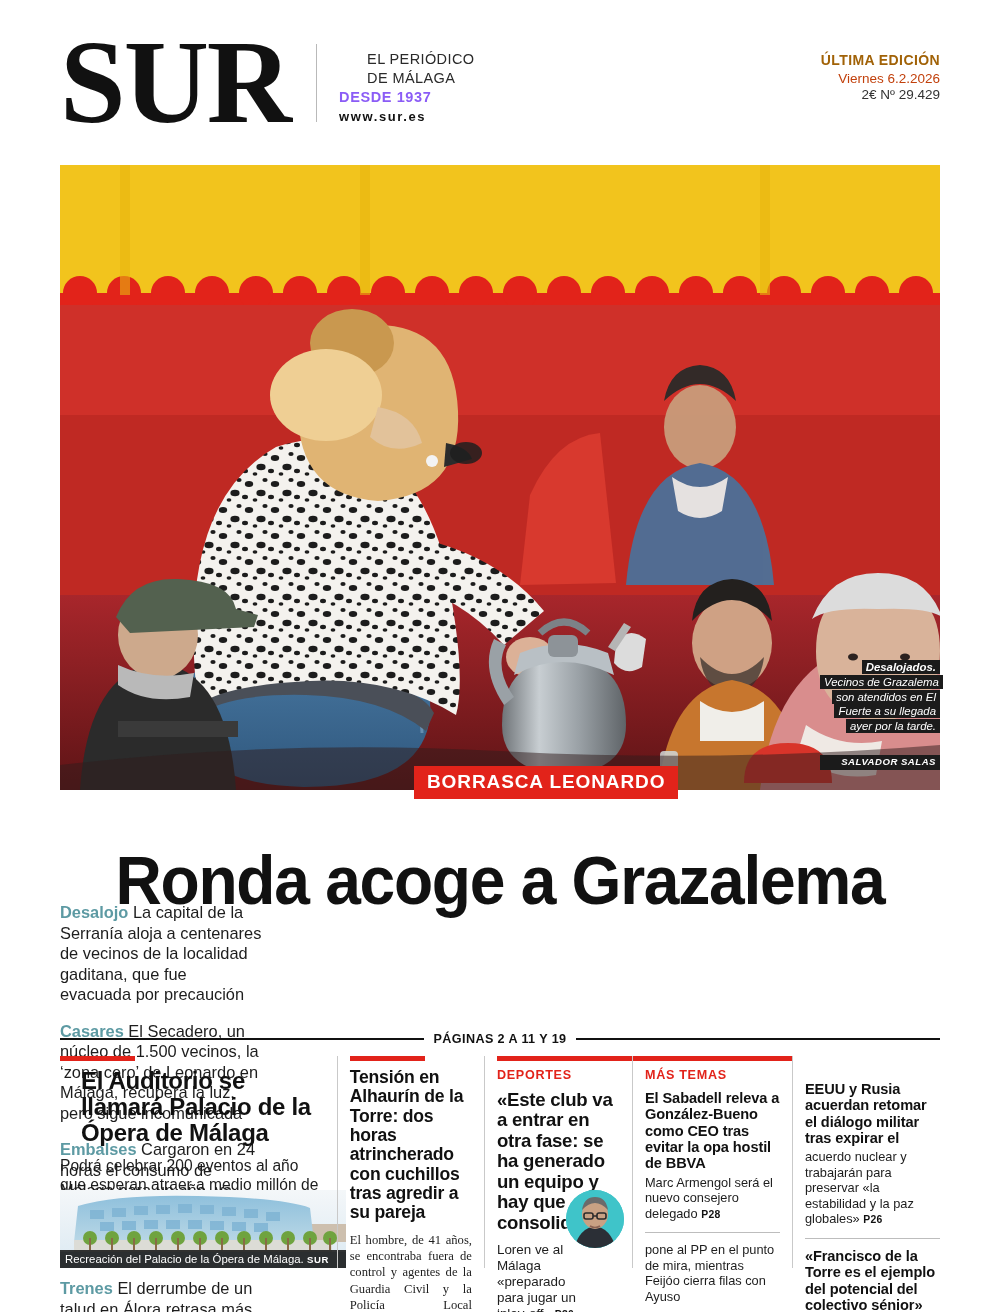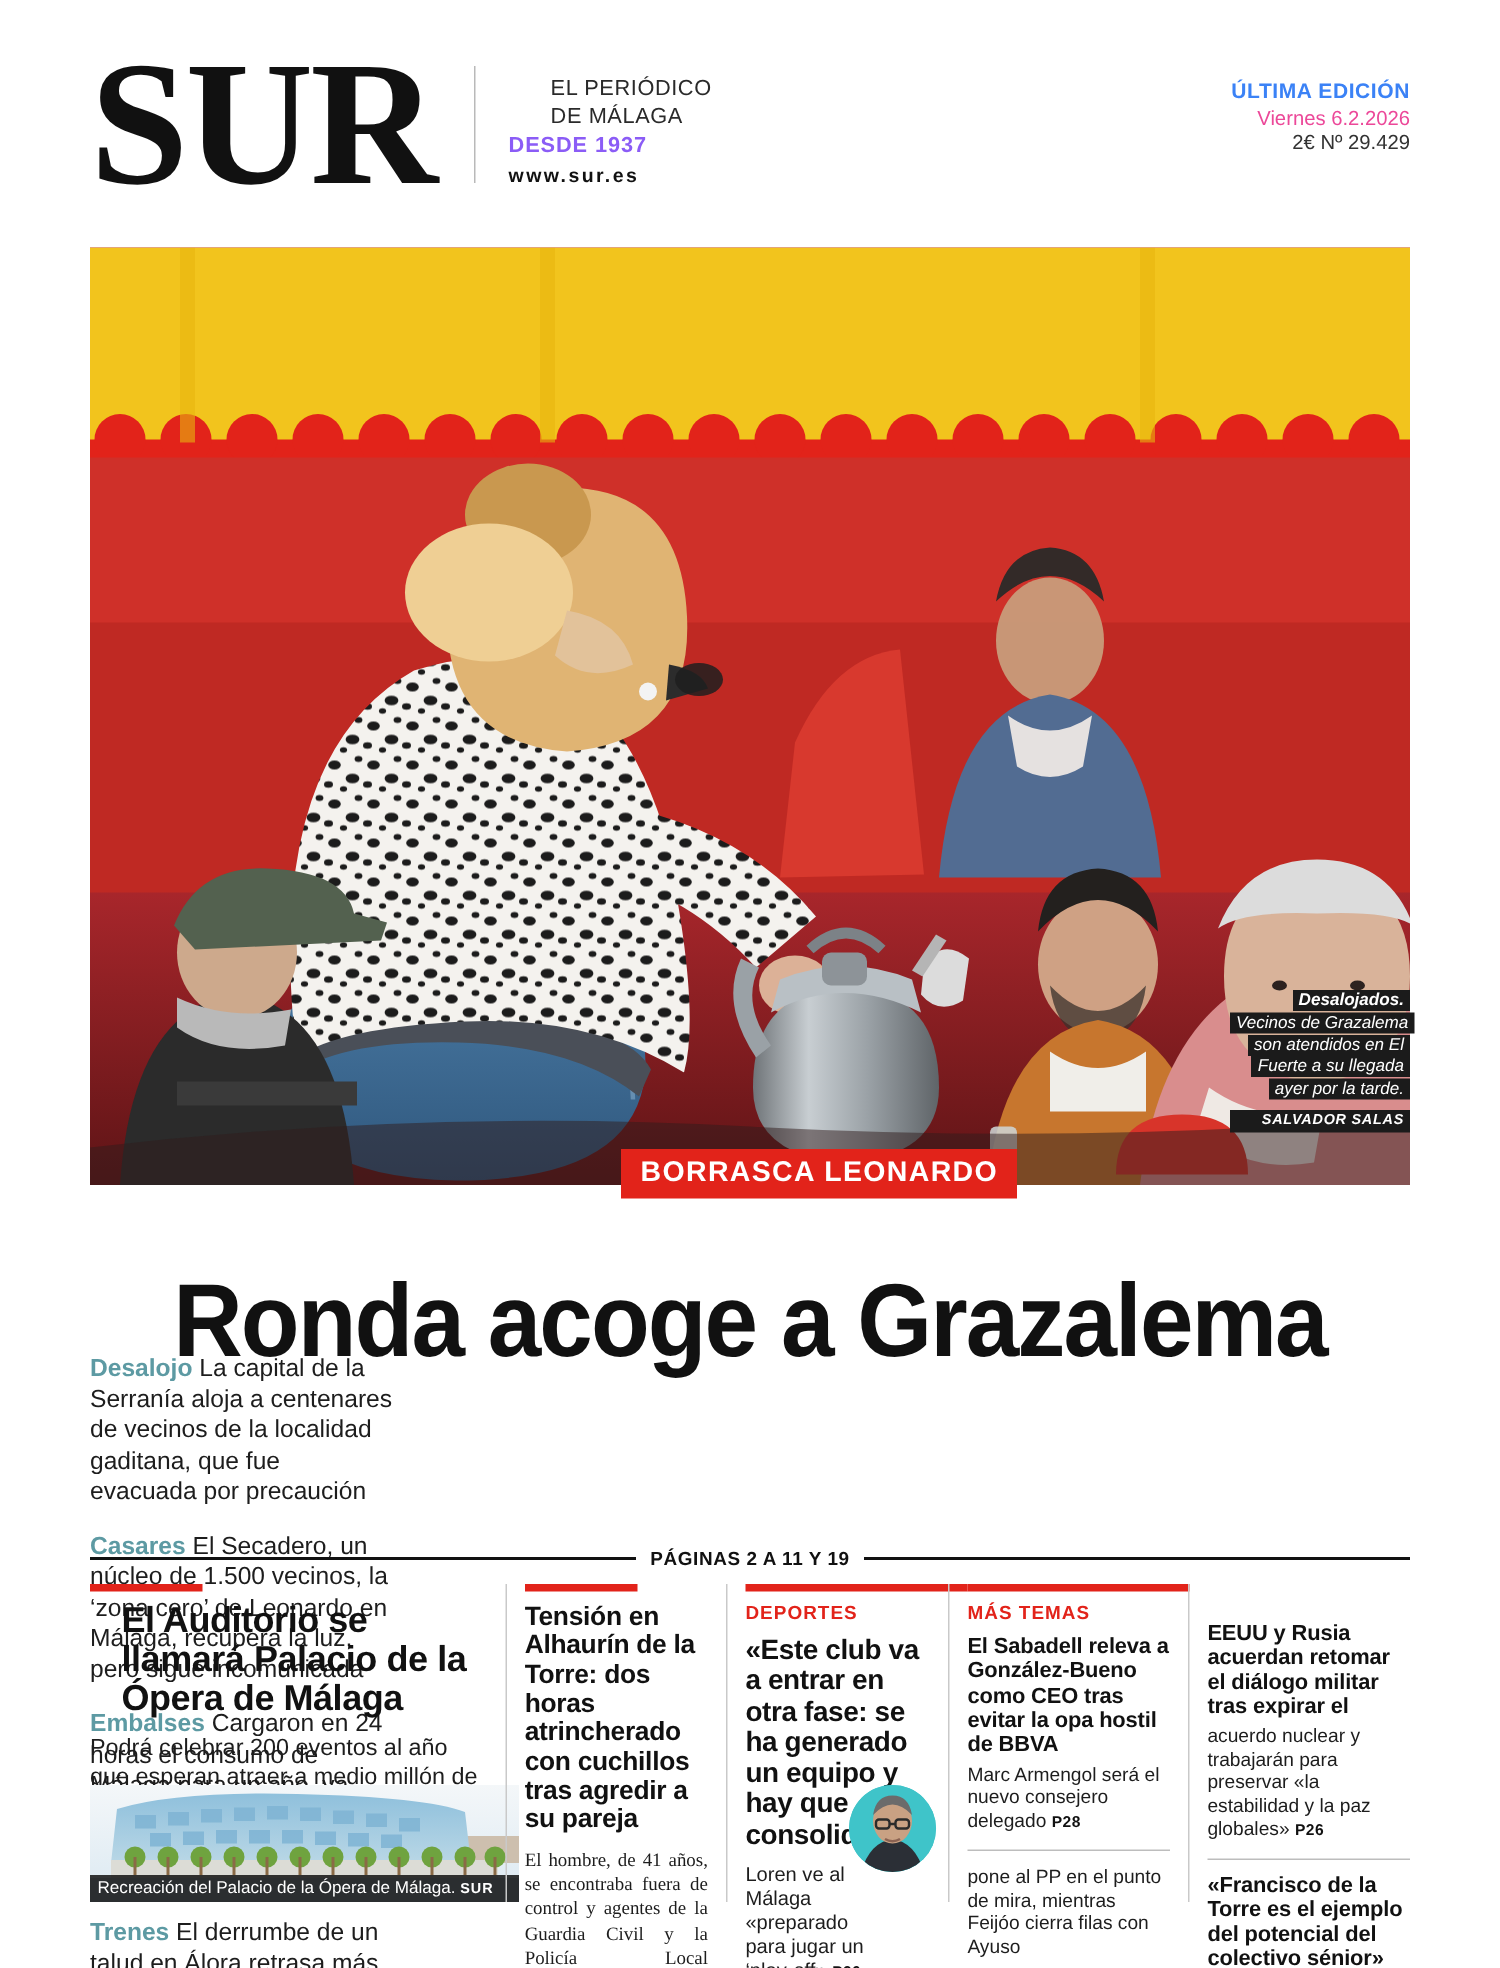--- a/index.html
+++ b/index.html
@@ -34,22 +34,22 @@
     margin-left:22px;margin-top:12px;
     font-size:14.5px;line-height:1.30;letter-spacing:.4px;color:#2a2a2a;
   }
   .mast-info .l1,.mast-info .l2{font-weight:400;margin-left:28px;}
   .mast-info .since{color:#8b5cf6;font-weight:700;letter-spacing:.6px;}
   .mast-info .web{font-weight:700;font-size:13px;letter-spacing:1.6px;color:#111;margin-top:2px;}
 
   .edition{
     position:absolute;right:60px;top:52px;text-align:right;
   }
-  .edition .ed-title{font-weight:700;font-size:14px;letter-spacing:.4px;color:#3b82f6;}
-  .edition .ed-date{font-size:13.5px;color:#ec4899;margin-top:3px;}
+  .edition .ed-title{font-weight:700;font-size:14px;letter-spacing:.4px;color:#a16207;}
+  .edition .ed-date{font-size:13.5px;color:#c2410c;margin-top:3px;}
   .edition .ed-price{font-size:13.5px;color:#333;margin-top:1px;}
 
   
   .photo{
     position:absolute;left:60px;top:165px;width:880px;height:625px;
     overflow:hidden;background:#c0392b;
   }
   .photo svg{display:block;width:880px;height:625px;}
 
   .borrasca{
@@ -60,21 +60,21 @@
     z-index:5;
   }
 
   .photo-caption{
     position:absolute;right:60px;top:660px;width:120px;
     text-align:right;z-index:6;
     font-size:11.4px;line-height:1.30;color:#fff;font-style:italic;
   }
   .photo-caption span{background:#1b1b1b;padding:1px 4px;box-decoration-break:clone;-webkit-box-decoration-break:clone;}
   .photo-caption .cap-lead{font-weight:700;}
-  .photo-caption .credit{display:block;margin-top:6px;font-weight:700;font-size:9.6px;letter-spacing:.5px;}
+  .photo-caption .credit{display:block;margin-top:21px;font-weight:700;font-size:9.6px;letter-spacing:.5px;}
 
   
   .headline{
     position:absolute;left:60px;top:800px;width:880px;
     text-align:center;
     font-family:"Liberation Sans Narrow","Liberation Sans",sans-serif;
     font-weight:700;font-size:69px;line-height:1.0;
     letter-spacing:-1.4px;color:#111;
     transform:scaleX(0.93);transform-origin:center top;
   }

